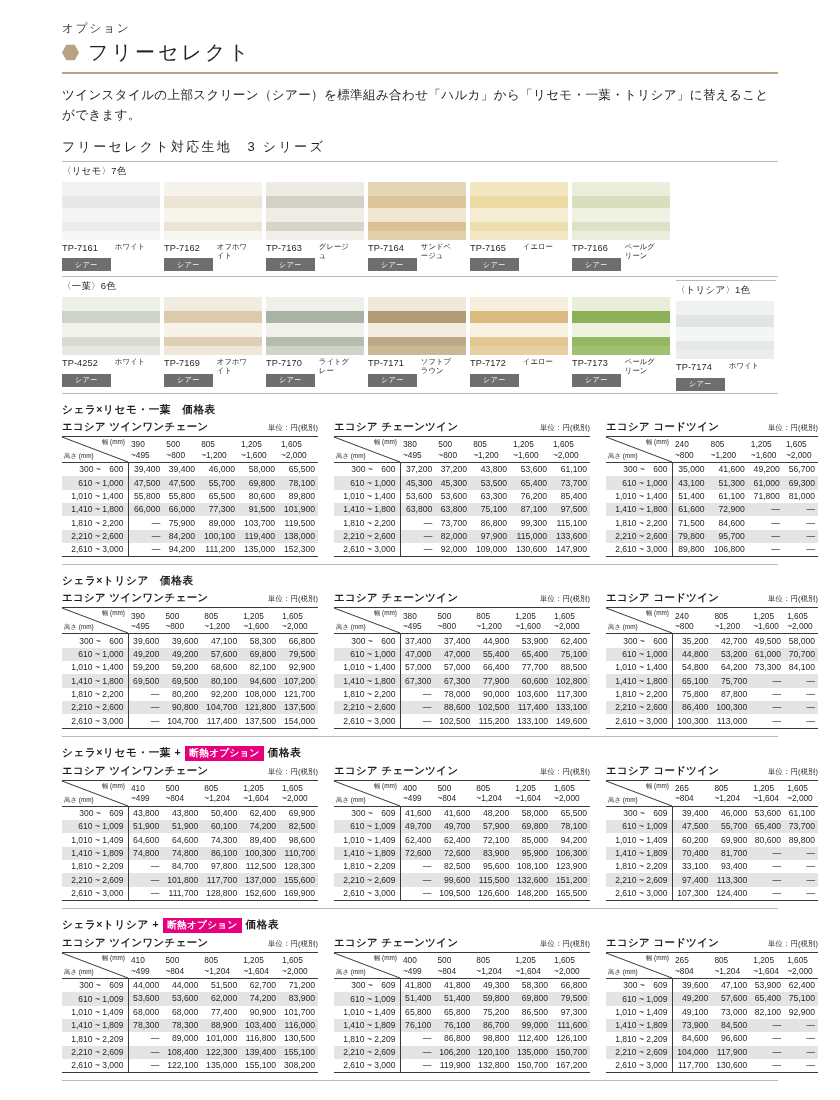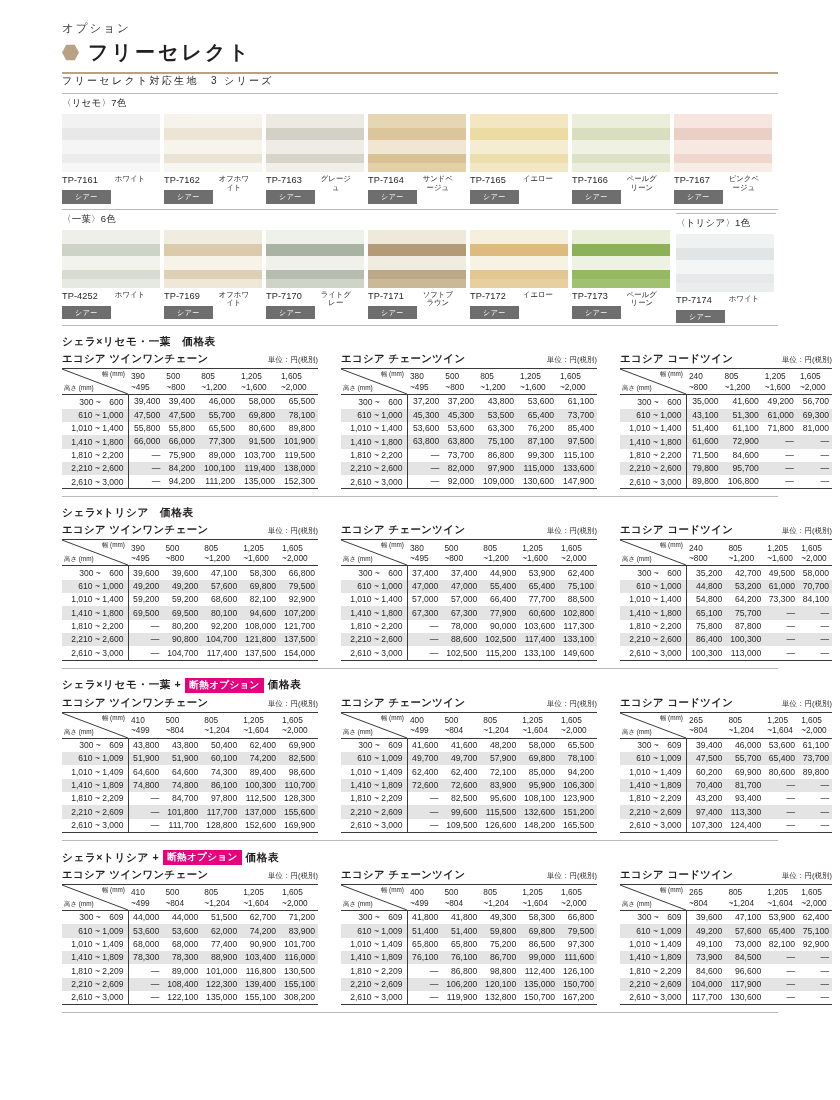--- a/index.html
+++ b/index.html
@@ -45,36 +45,36 @@
   .hexmark {
     width: 17px;
     height: 17px;
     background: #b8a283;
     clip-path: polygon(25% 4%, 75% 4%, 100% 50%, 75% 96%, 25% 96%, 0% 50%);
     flex: none;
   }
   .title-text {
     font-size: 20px;
     letter-spacing: 3px;
-    font-weight: 700;
+    font-weight: 400;
     color: #231f20;
   }
   .rule-thick {
     border-top: 2.2px solid #b8a283;
     margin-top: 1px;
   }
   .lead {
     font-size: 12.6px;
     line-height: 1.62;
     letter-spacing: 0.3px;
     margin: 11px 0 12px 0;
     color: #231f20;
   }
   .sub-head {
-    font-size: 10px;
+    font-size: 13px;
     letter-spacing: 2.3px;
     padding-bottom: 5px;
     color: #231f20;
   }
   .rule-thin {
     border-top: 1px solid #b9b9b9;
   }
 
   
   .series-label {
@@ -113,21 +113,20 @@
     letter-spacing: 0.1px;
     white-space: nowrap;
     color: #231f20;
   }
   .swatch-name {
     font-size: 7.4px;
     line-height: 1.18;
     color: #231f20;
     max-width: 34px;
     word-break: break-all;
-    text-align: center;
   }
   .sheer-tag {
     display: inline-block;
     background: #6e6e6e;
     color: #ffffff;
     font-size: 7px;
     letter-spacing: 0.5px;
     padding: 1.6px 13px 1.6px 13px;
     margin-top: 1px;
   }
@@ -155,21 +154,21 @@
     display: inline-block;
     background: #e6007e;
     color: #ffffff;
     font-size: 9.6px;
     font-weight: 700;
     padding: 1px 4px;
     letter-spacing: 0.3px;
   }
   .tables-row {
     display: flex;
-    gap: 23px;
+    gap: 16px;
     align-items: flex-end;
   }
   .tbl-wrap {
     flex: none;
   }
   .tbl-wrap.w3 { width: 256px; }
   .tbl-wrap.w2 { width: 256px; }
   .tbl-wrap.w1 { width: 212px; }
 
   .tbl-head {
@@ -265,20 +264,21 @@
 <div class="page">
   <div class="content">
 
     <div>
       <div class="option-label">オプション</div>
       <div class="title-row">
         <div class="hexmark"></div>
         <div class="title-text">フリーセレクト</div>
       </div>
       <div class="rule-thick"></div>
+      <div class="lead">ツインスタイルの上部スクリーン（シアー）を標準組み合わせ「ハルカ」から「リセモ・一葉・トリシア」に替えることができます。</div>
       <div class="sub-head">フリーセレクト対応生地　3 シリーズ</div>
       <div class="rule-thin"></div>
     </div>
 
     <div id="swatch-area">
         <div class="series-label">〈リセモ〉7色</div>
         <div class="swatch-row">
           <div class="swatch">
             <div class="swatch-img">
               <div class="band" style="background: rgb(242, 242, 242); height: 14px;"></div>
@@ -348,33 +348,20 @@
             <div class="swatch-img">
               <div class="band" style="background: rgb(234, 238, 219); height: 14px;"></div>
               <div class="band" style="background: rgb(217, 222, 191); height: 12px;"></div>
               <div class="band" style="background: rgb(239, 242, 226); height: 14px;"></div>
               <div class="band" style="background: rgb(221, 226, 198); height: 9px;"></div>
               <div class="band" style="background: rgb(235, 238, 221); height: 9px;"></div>
             </div>
             <div class="swatch-meta">
               <div><div class="swatch-code">TP-7166</div><span class="sheer-tag">シアー</span></div>
               <div class="swatch-name">ペールグリーン</div>
-            </div>
-          </div>
-          <div class="swatch">
-            <div class="swatch-img">
-              <div class="band" style="background: rgb(246, 230, 223); height: 14px;"></div>
-              <div class="band" style="background: rgb(233, 207, 197); height: 12px;"></div>
-              <div class="band" style="background: rgb(247, 233, 226); height: 14px;"></div>
-              <div class="band" style="background: rgb(238, 215, 205); height: 9px;"></div>
-              <div class="band" style="background: rgb(248, 236, 230); height: 9px;"></div>
-            </div>
-            <div class="swatch-meta">
-              <div><div class="swatch-code">TP-7167</div><span class="sheer-tag">シアー</span></div>
-              <div class="swatch-name">ピンクベージュ</div>
             </div>
           </div>
         </div>
         <div class="rule-thin" style="margin-top: 5px;"></div>
         <div style="position: relative;">
           <div class="series-label">〈一葉〉6色</div>
           <div class="swatch-row">
             <div class="swatch">
               <div class="swatch-img">
                 <div class="band" style="background: rgb(238, 239, 233); height: 14px;"></div>
@@ -1330,21 +1317,21 @@
                   </tr>
                   <tr class="alt">
                     <td class="rowhead">1,410 ~ 1,809</td>
                     <td>70,400</td>
                     <td>81,700</td>
                     <td class="dash">—</td>
                     <td class="dash">—</td>
                   </tr>
                   <tr>
                     <td class="rowhead">1,810 ~ 2,209</td>
-                    <td>43,200</td>
+                    <td>33,100</td>
                     <td>93,400</td>
                     <td class="dash">—</td>
                     <td class="dash">—</td>
                   </tr>
                   <tr class="alt">
                     <td class="rowhead">2,210 ~ 2,609</td>
                     <td>97,400</td>
                     <td>113,300</td>
                     <td class="dash">—</td>
                     <td class="dash">—</td>

